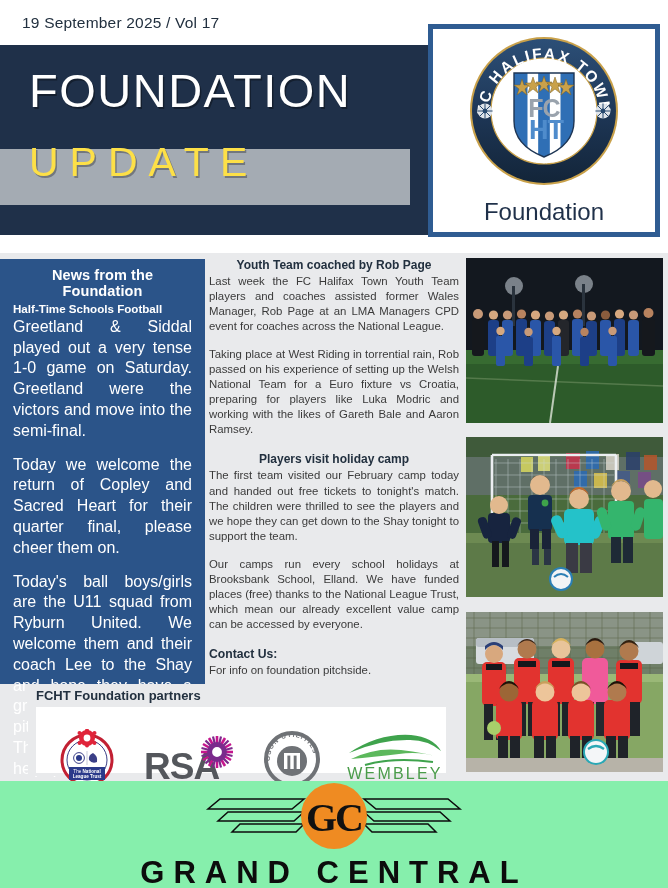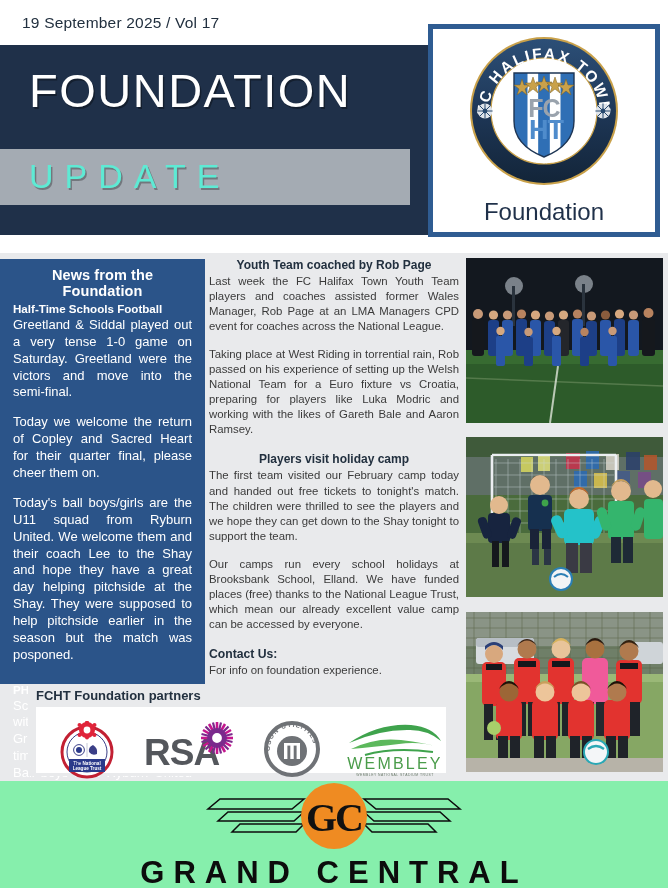--- a/index.html
+++ b/index.html
@@ -41,25 +41,25 @@
     text-shadow: 1.5px 1.5px 0 rgba(0,0,0,.35);
   }
   .masthead-sub-bar {
     position: absolute;
     left: 0; top: 104px;
     width: 410px; height: 56px;
     background: #a4abb3;
   }
   .masthead-sub {
     position: absolute;
-    left: 29px; top: 114px;
-    font-size: 34px;
+    left: 29px; top: 97px;
+    font-size: 41px;
     font-weight: 400;
     letter-spacing: 11px;
-    color: #5eead4;
+    color: #fde047;
     line-height: 1;
     text-shadow: 1.5px 1.5px 0 rgba(0,0,0,.3);
   }
 
   
   .crest-box {
     position: absolute;
     left: 428px; top: 24px;
     width: 232px; height: 213px;
     background: #ffffff;
@@ -105,21 +105,21 @@
     letter-spacing: .1px;
     margin: 0 0 3px 0;
   }
   .news-sub {
     font-size: 11.6px;
     font-weight: bold;
     margin: 0;
     line-height: 1.28;
   }
   .news-p {
-    font-size: 13px;
+    font-size: 16px;
     margin: 0;
     line-height: 1.3;
     text-align: justify;
   }
   .news-gap { height: 13px; }
   .news-gap-sm { height: 6px; }
 
   
   .mid-col {
     position: absolute;
@@ -185,21 +185,21 @@
   .partners-strip {
     position: relative;
     width: 410px; height: 66px;
     background: #ffffff;
     display: flex;
     align-items: center;
   }
   .partner-cell {
     flex: 1 1 0;
     display: flex;
-    align-items: flex-start;
+    align-items: flex-end;
     justify-content: center;
     height: 100%;
     margin-top: 28px;
   }
 
   
   .gc-block {
     position: absolute;
     left: 0; top: 781px;
     width: 668px; height: 107px;
@@ -325,21 +325,21 @@
   <p class="art-p">Taking place at West Riding in torrential rain, Rob passed on his experience of setting up the Welsh National Team for a Euro fixture vs Croatia, preparing for players like Luka Modric and working with the likes of Gareth Bale and Aaron Ramsey.</p>
 
   <div class="art-gap-lg"></div>
   <div class="art-head">Players visit holiday camp</div>
   <p class="art-p">The first team visited our February camp today and handed out free tickets to tonight's match. The children were thrilled to see the players and we hope they can get down to the Shay tonight to support the team.</p>
   <div class="art-gap"></div>
   <p class="art-p">Our camps run every school holidays at Brooksbank School, Elland. We have funded places (free) thanks to the National League Trust, which mean our already excellent value camp can be accessed by everyone.</p>
 
   <div class="art-gap-lg"></div>
   <div class="contact-head">Contact Us:</div>
-  <p class="contact-p">For info on foundation experience.</p>
+  <p class="contact-p">For info on foundation pitchside.</p>
   <div class="art-gap"></div>
   <p class="contact-p">Call: 07922 461 437</p>
   <p class="contact-p">Email: community@fchalifaxtown.com</p>
 </div>
 
 <div class="photo" id="photo-1">
   <svg width="197" height="165" viewBox="0 0 197 165">
     <rect width="197" height="165" fill="#0c1016"></rect>
     <rect y="0" width="197" height="92" fill="#13181f"></rect>
     <circle cx="48" cy="28" r="9" fill="#cfd8e0" opacity=".55"></circle>

